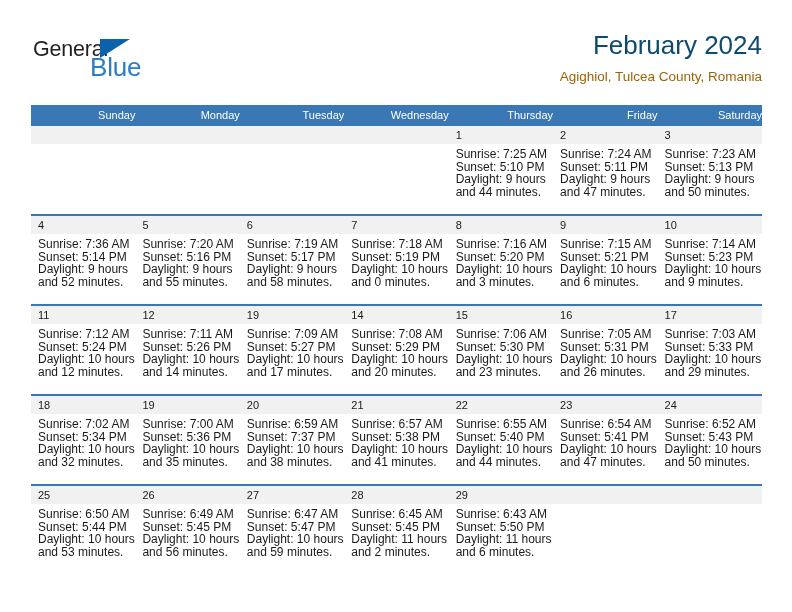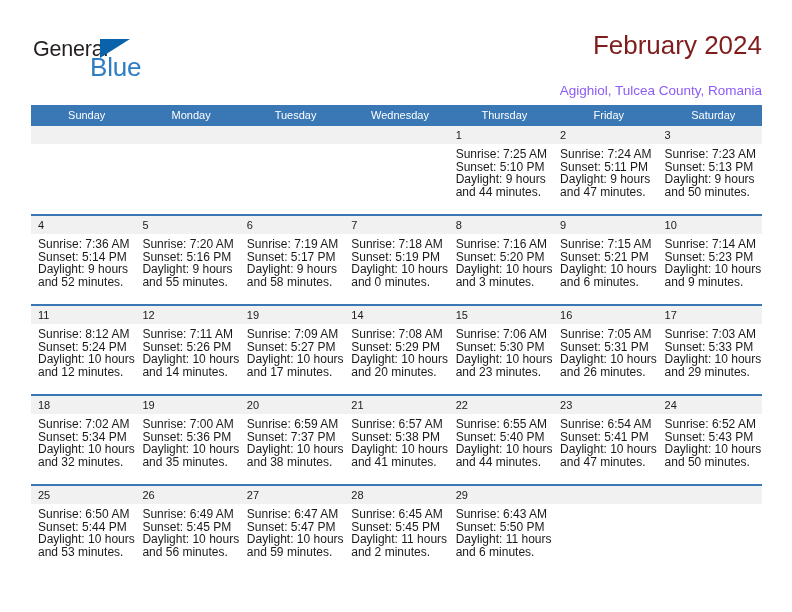--- a/index.html
+++ b/index.html
@@ -69,50 +69,50 @@
   }
 
   .title-block {
     position: absolute;
     right: 0px;
     top: 0px;
     text-align: right;
   }
   .cal-title {
     font-size: 26px;
-    color: #7f1d1d;
+    color: #0c4a6e;
     line-height: 34px;
     white-space: nowrap;
     font-family: "Liberation Sans", sans-serif;
   }
   .cal-subtitle {
     font-size: 13.5px;
-    color: #8b5cf6;
+    color: #a16207;
     line-height: 22px;
-    margin-top: 18px;
+    margin-top: 4px;
     white-space: nowrap;
     font-family: "Liberation Sans", sans-serif;
   }
 
   
   .calendar {
     position: absolute;
     left: 31px;
     top: 105px;
     width: 731px;
     border-collapse: collapse;
     table-layout: fixed;
   }
 
   .weekday-row th {
     background: #3a77b5;
     color: #ffffff;
     font-size: 11px;
     font-weight: normal;
-    text-align: center;
+    text-align: right;
     padding: 4px 0 4px 7px;
     height: 11px;
     line-height: 13px;
     font-family: "Liberation Sans", sans-serif;
   }
 
   .week-row td {
     vertical-align: top;
     padding: 0;
     border-top: 2px solid #3a77b5;
@@ -331,21 +331,21 @@
                 <div>and 9 minutes.</div>
               </div>
             </div>
           </td>
         </tr>
         <tr class="week-row">
           <td>
             <div class="cell">
               <div class="cell-datebar">11</div>
               <div class="cell-body">
-                <div>Sunrise: 8:12 AM</div>
+                <div>Sunrise: 7:12 AM</div>
                 <div>Sunset: 5:24 PM</div>
                 <div>Daylight: 10 hours</div>
                 <div>and 12 minutes.</div>
               </div>
             </div>
           </td>
           <td>
             <div class="cell">
               <div class="cell-datebar">12</div>
               <div class="cell-body">

